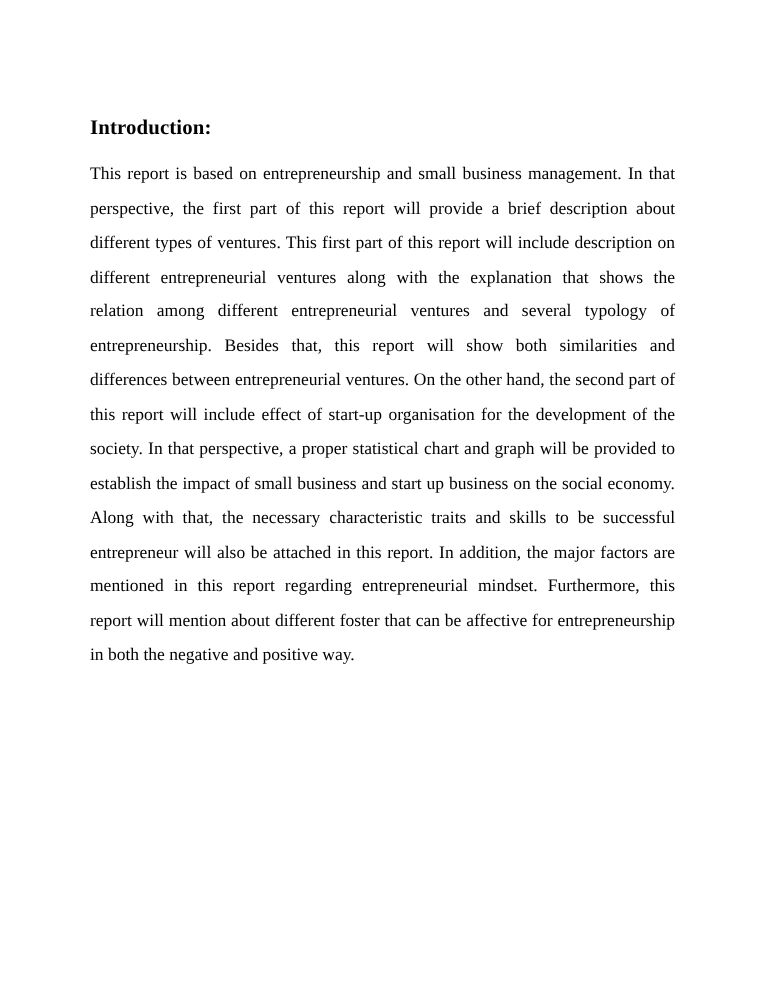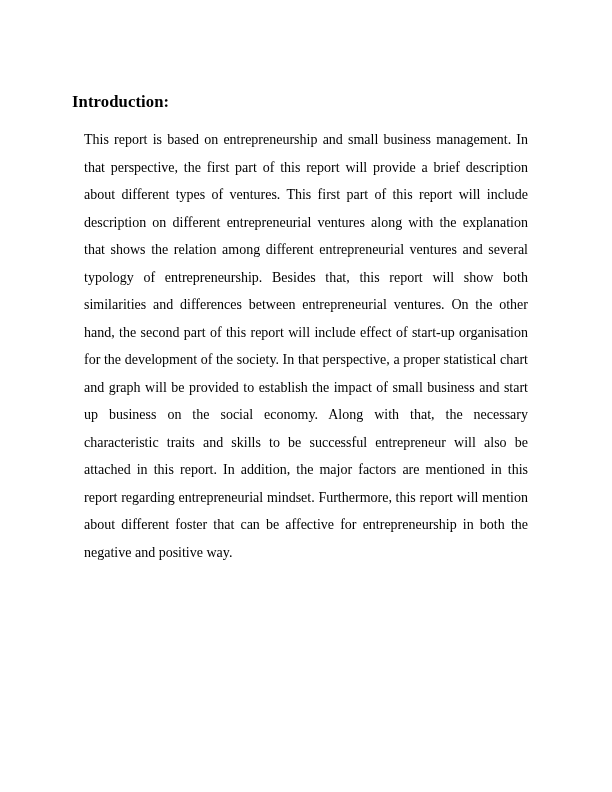--- a/index.html
+++ b/index.html
@@ -24,21 +24,21 @@
   .doc-heading {
     font-size: 12.5pt;
     font-weight: bold;
     margin: 20px 0 14px 0;
     letter-spacing: 0.1px;
   }
   .doc-paragraph {
     font-size: 10.5pt;
     line-height: 27.5px;
     text-align: justify;
-    margin: 12px;
+    margin: 0;
     text-justify: inter-word;
     hyphens: none;
   }
 </style>
 </head>
 <body>
 
 <div class="page">
   <h1 class="doc-heading">Introduction:</h1>
   <p class="doc-paragraph">This report is based on entrepreneurship and small business management. In that perspective, the first part of this report will provide a brief description about different types of ventures. This first part of this report will include description on different entrepreneurial ventures along with the explanation that shows the relation among different entrepreneurial ventures and several typology of entrepreneurship. Besides that, this report will show both similarities and differences between entrepreneurial ventures. On the other hand, the second part of this report will include effect of start-up organisation for the development of the society. In that perspective, a proper statistical chart and graph will be provided to establish the impact of small business and start up business on the social economy. Along with that, the necessary characteristic traits and skills to be successful entrepreneur will also be attached in this report. In addition, the major factors are mentioned in this report regarding entrepreneurial mindset. Furthermore, this report will mention about different foster that can be affective for entrepreneurship in both the negative and positive way.</p>

